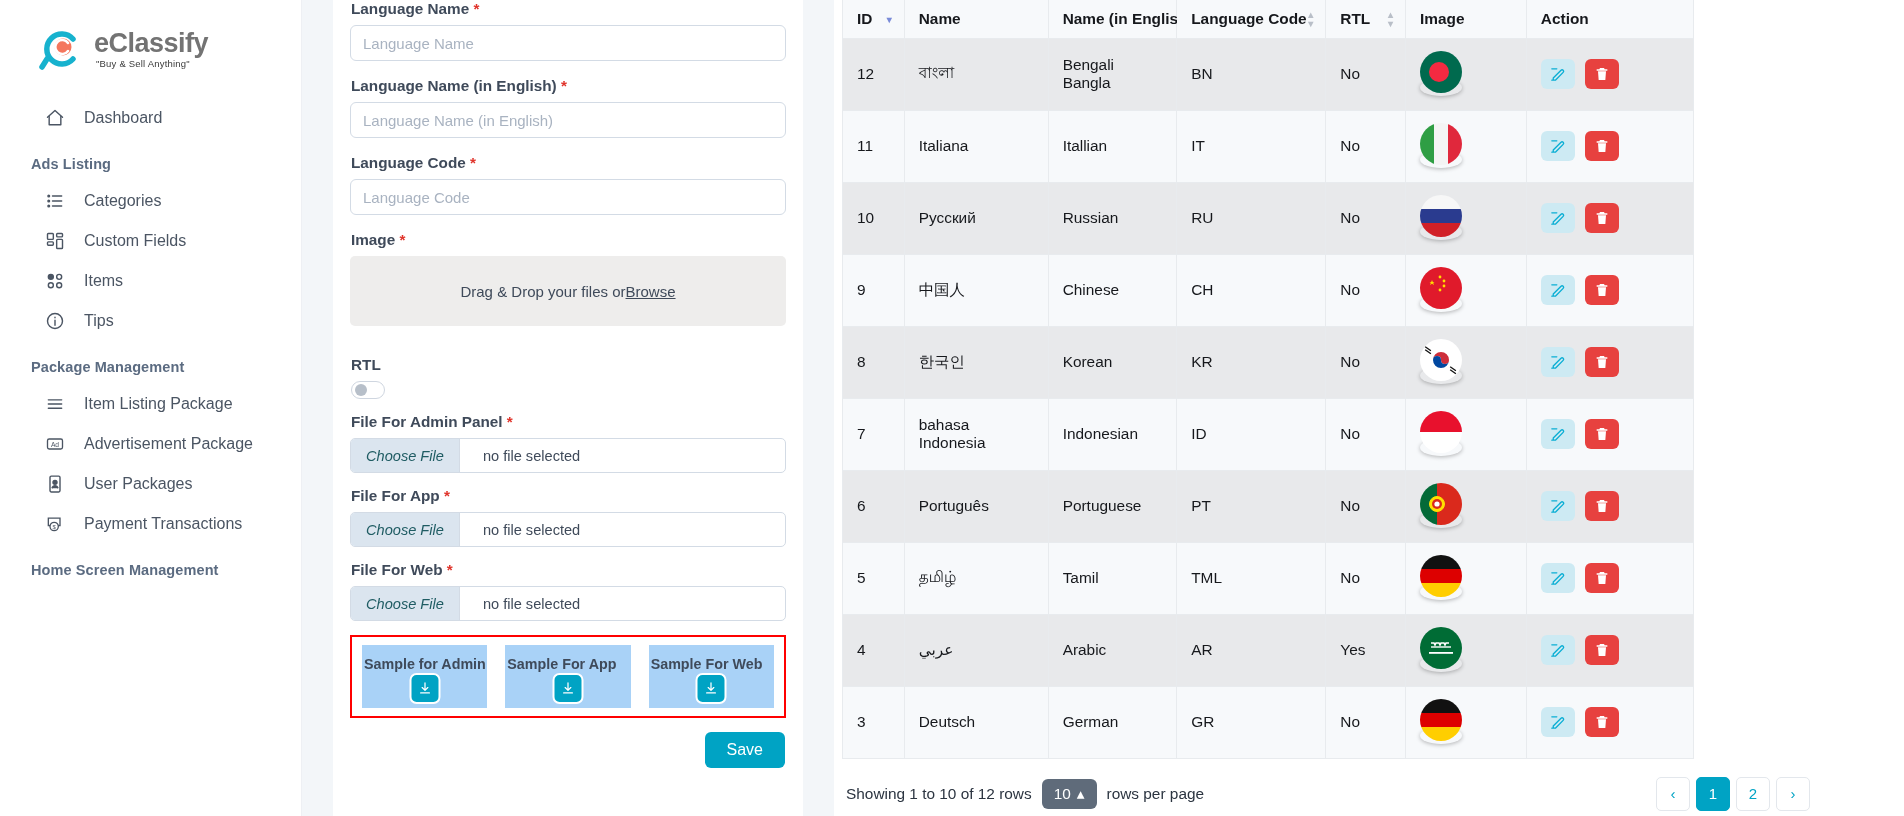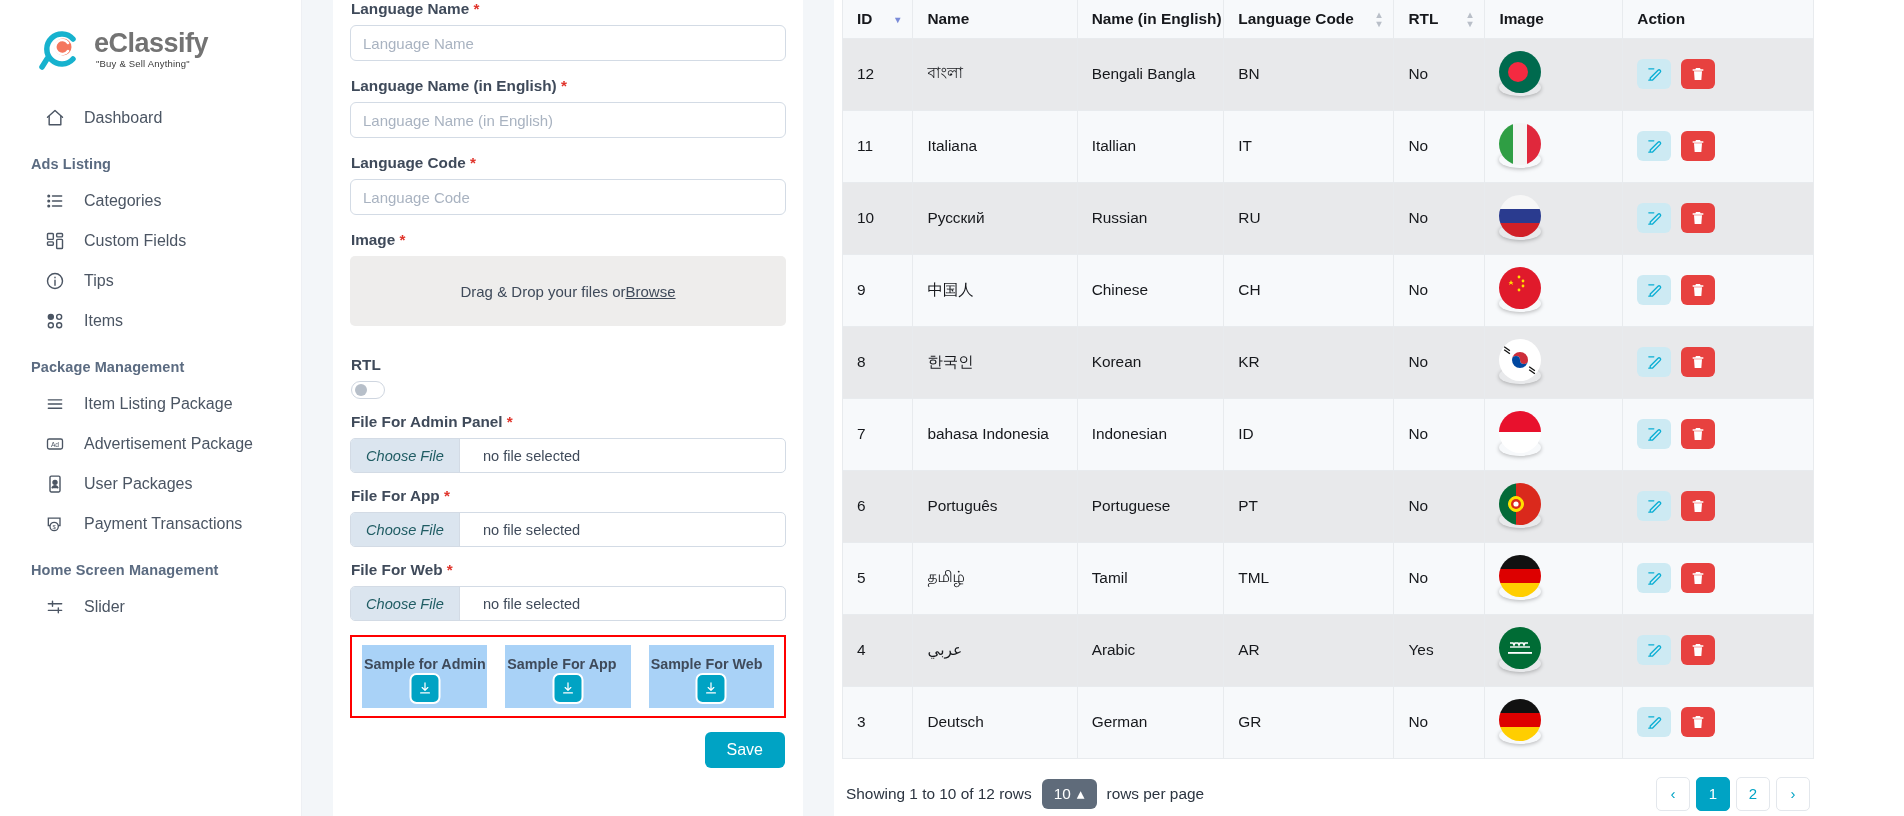--- a/index.html
+++ b/index.html
@@ -111,21 +111,21 @@
     position: absolute; color: #ff1a1a; font-size: 22px; white-space: nowrap;
     left: 648px; top: 597px; pointer-events: none;
   }
   .arrow-svg { position: absolute; left: 612px; top: 632px; pointer-events: none; }
 
   
   .table-wrap {
     flex: 1; height: 816px; background: #ffffff;
     padding: 0 0 0 8px; overflow: hidden; position: relative;
   }
-  table.langs { border-collapse: collapse; width: 972px; table-layout: fixed; }
+  table.langs { border-collapse: collapse; width: 852px; table-layout: fixed; }
   table.langs th {
     background: #f7f9fb; font-size: 15.4px; font-weight: 700; color: #16181c;
     text-align: left; padding: 9px 14px; border: 1px solid #e8ebee;
     border-top: none; height: 38px; white-space: nowrap; position: relative;
   }
   table.langs td {
     font-size: 15.4px; color: #16181c; padding: 10px 14px;
     border: 1px solid #e8ebee; height: 72px; vertical-align: middle;
   }
   tr.even td { background: #e8e9eb; }
@@ -213,39 +213,39 @@
             <rect x="3" y="13" width="7" height="4" rx="1"></rect>
           </svg>
       </span>
       <span class="nav-label">Custom Fields</span>
     </div>
 
 
     <div class="nav-item">
       <span class="nav-icon">
         <svg width="20" height="20" viewBox="0 0 24 24" fill="none" stroke="currentColor" stroke-width="1.7">
-            <circle cx="12" cy="12" r="9"></circle>
-            <path d="M12 11v6M12 7.5v.5" stroke-linecap="round"></path>
-          </svg>
-      </span>
-      <span class="nav-label">Tips</span>
-    </div>
-
-    <div class="nav-item">
-      <span class="nav-icon">
-        <svg width="20" height="20" viewBox="0 0 24 24" fill="none" stroke="currentColor" stroke-width="1.7">
             <circle cx="7" cy="7" r="3" fill="currentColor"></circle>
             <circle cx="17" cy="7" r="3"></circle>
             <circle cx="7" cy="17" r="3"></circle>
             <circle cx="17" cy="17" r="3"></circle>
           </svg>
       </span>
       <span class="nav-label">Items</span>
     </div>
 
+    <div class="nav-item">
+      <span class="nav-icon">
+        <svg width="20" height="20" viewBox="0 0 24 24" fill="none" stroke="currentColor" stroke-width="1.7">
+            <circle cx="12" cy="12" r="9"></circle>
+            <path d="M12 11v6M12 7.5v.5" stroke-linecap="round"></path>
+          </svg>
+      </span>
+      <span class="nav-label">Tips</span>
+    </div>
+
     <div class="nav-group-title">Package Management</div>
 
     <div class="nav-item">
       <span class="nav-icon">
         <svg width="20" height="20" viewBox="0 0 24 24" fill="none" stroke="currentColor" stroke-width="1.7" stroke-linecap="round">
             <path d="M4 7h16M4 12h16M4 17h16"></path>
           </svg>
       </span>
       <span class="nav-label">Item Listing Package</span>
     </div>
@@ -277,28 +277,20 @@
             <path d="M4 5h14v9H4z"></path>
             <circle cx="11" cy="15" r="5" fill="#fff"></circle>
             <text x="11" y="18" font-size="7" fill="currentColor" stroke="none" text-anchor="middle" font-family="Liberation Sans">$</text>
           </svg>
       </span>
       <span class="nav-label">Payment Transactions</span>
     </div>
 
     <div class="nav-group-title">Home Screen Management</div>
 
-    <div class="nav-item">
-      <span class="nav-icon">
-        <svg width="20" height="20" viewBox="0 0 24 24" fill="none" stroke="currentColor" stroke-width="1.7" stroke-linecap="round">
-            <path d="M4 8h16M4 16h16M9 5v6M16 13v6"></path>
-          </svg>
-      </span>
-      <span class="nav-label">Slider</span>
-    </div>
   </aside>
 
   <section class="center-wrap">
     <div class="form-card">
       <div class="form-inner">
 
         <label class="f-label">
           <span>Language Name</span> <span class="req">*</span>
         </label>
         <input class="f-input" type="text" placeholder="Language Name" style="">

